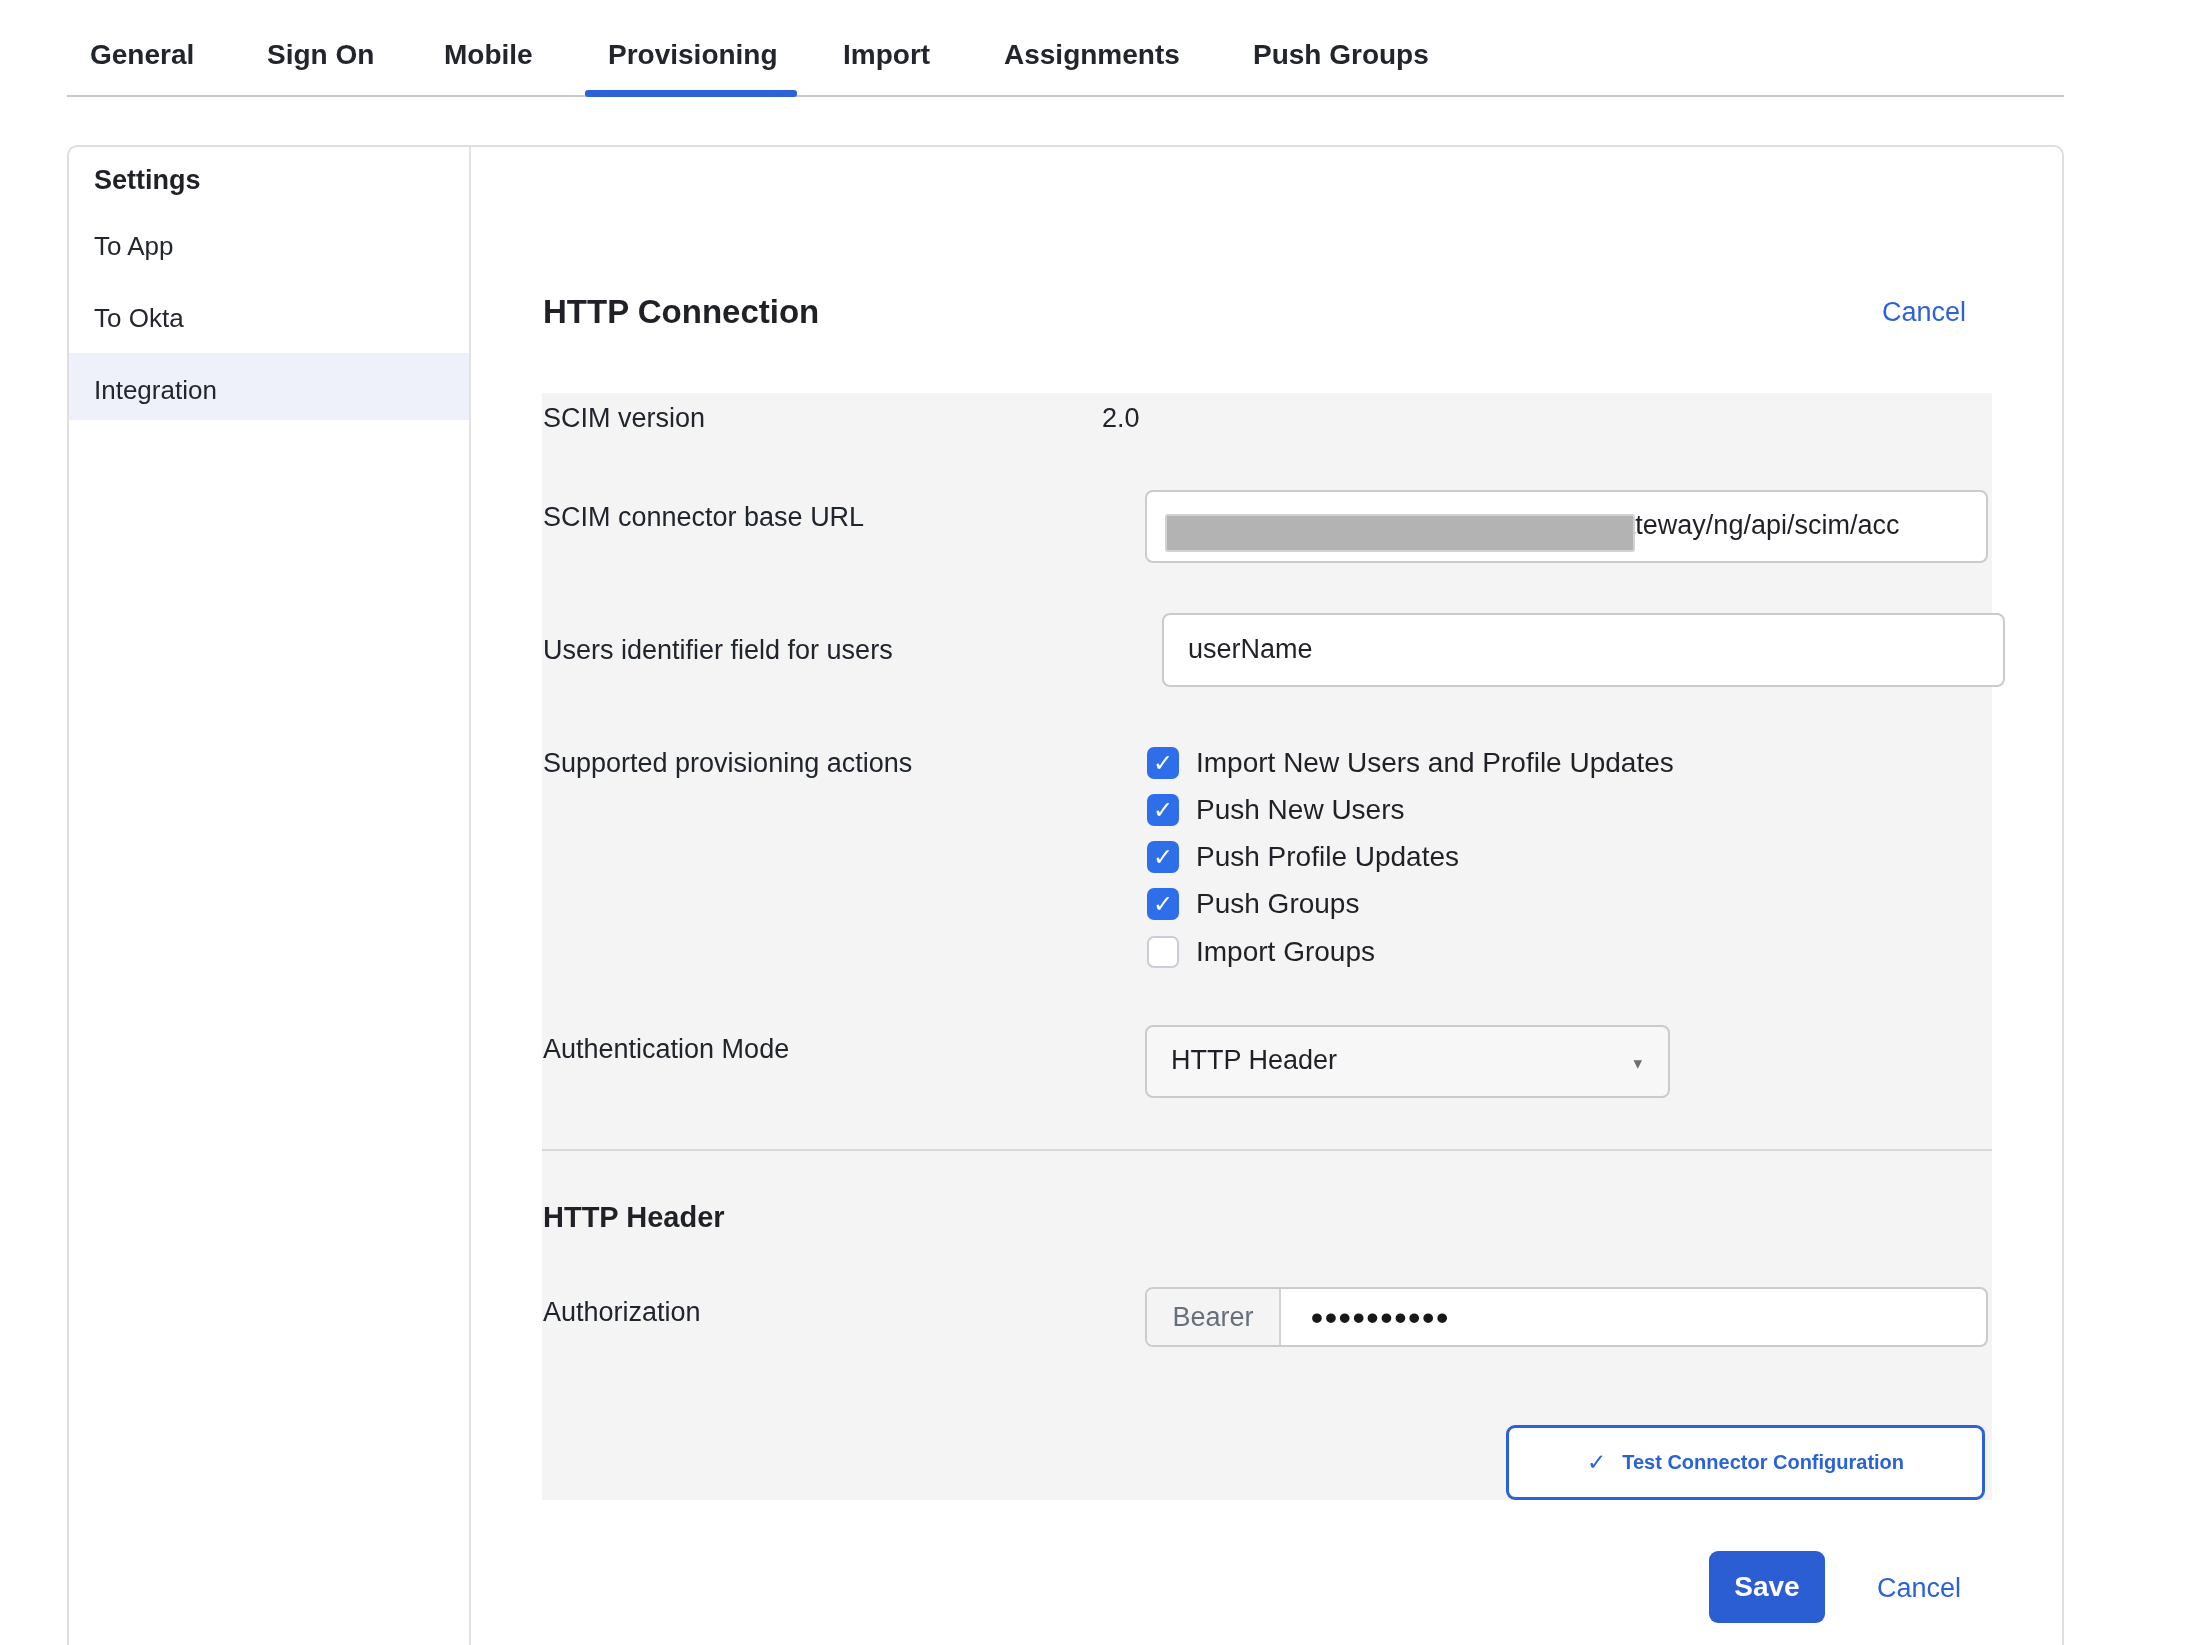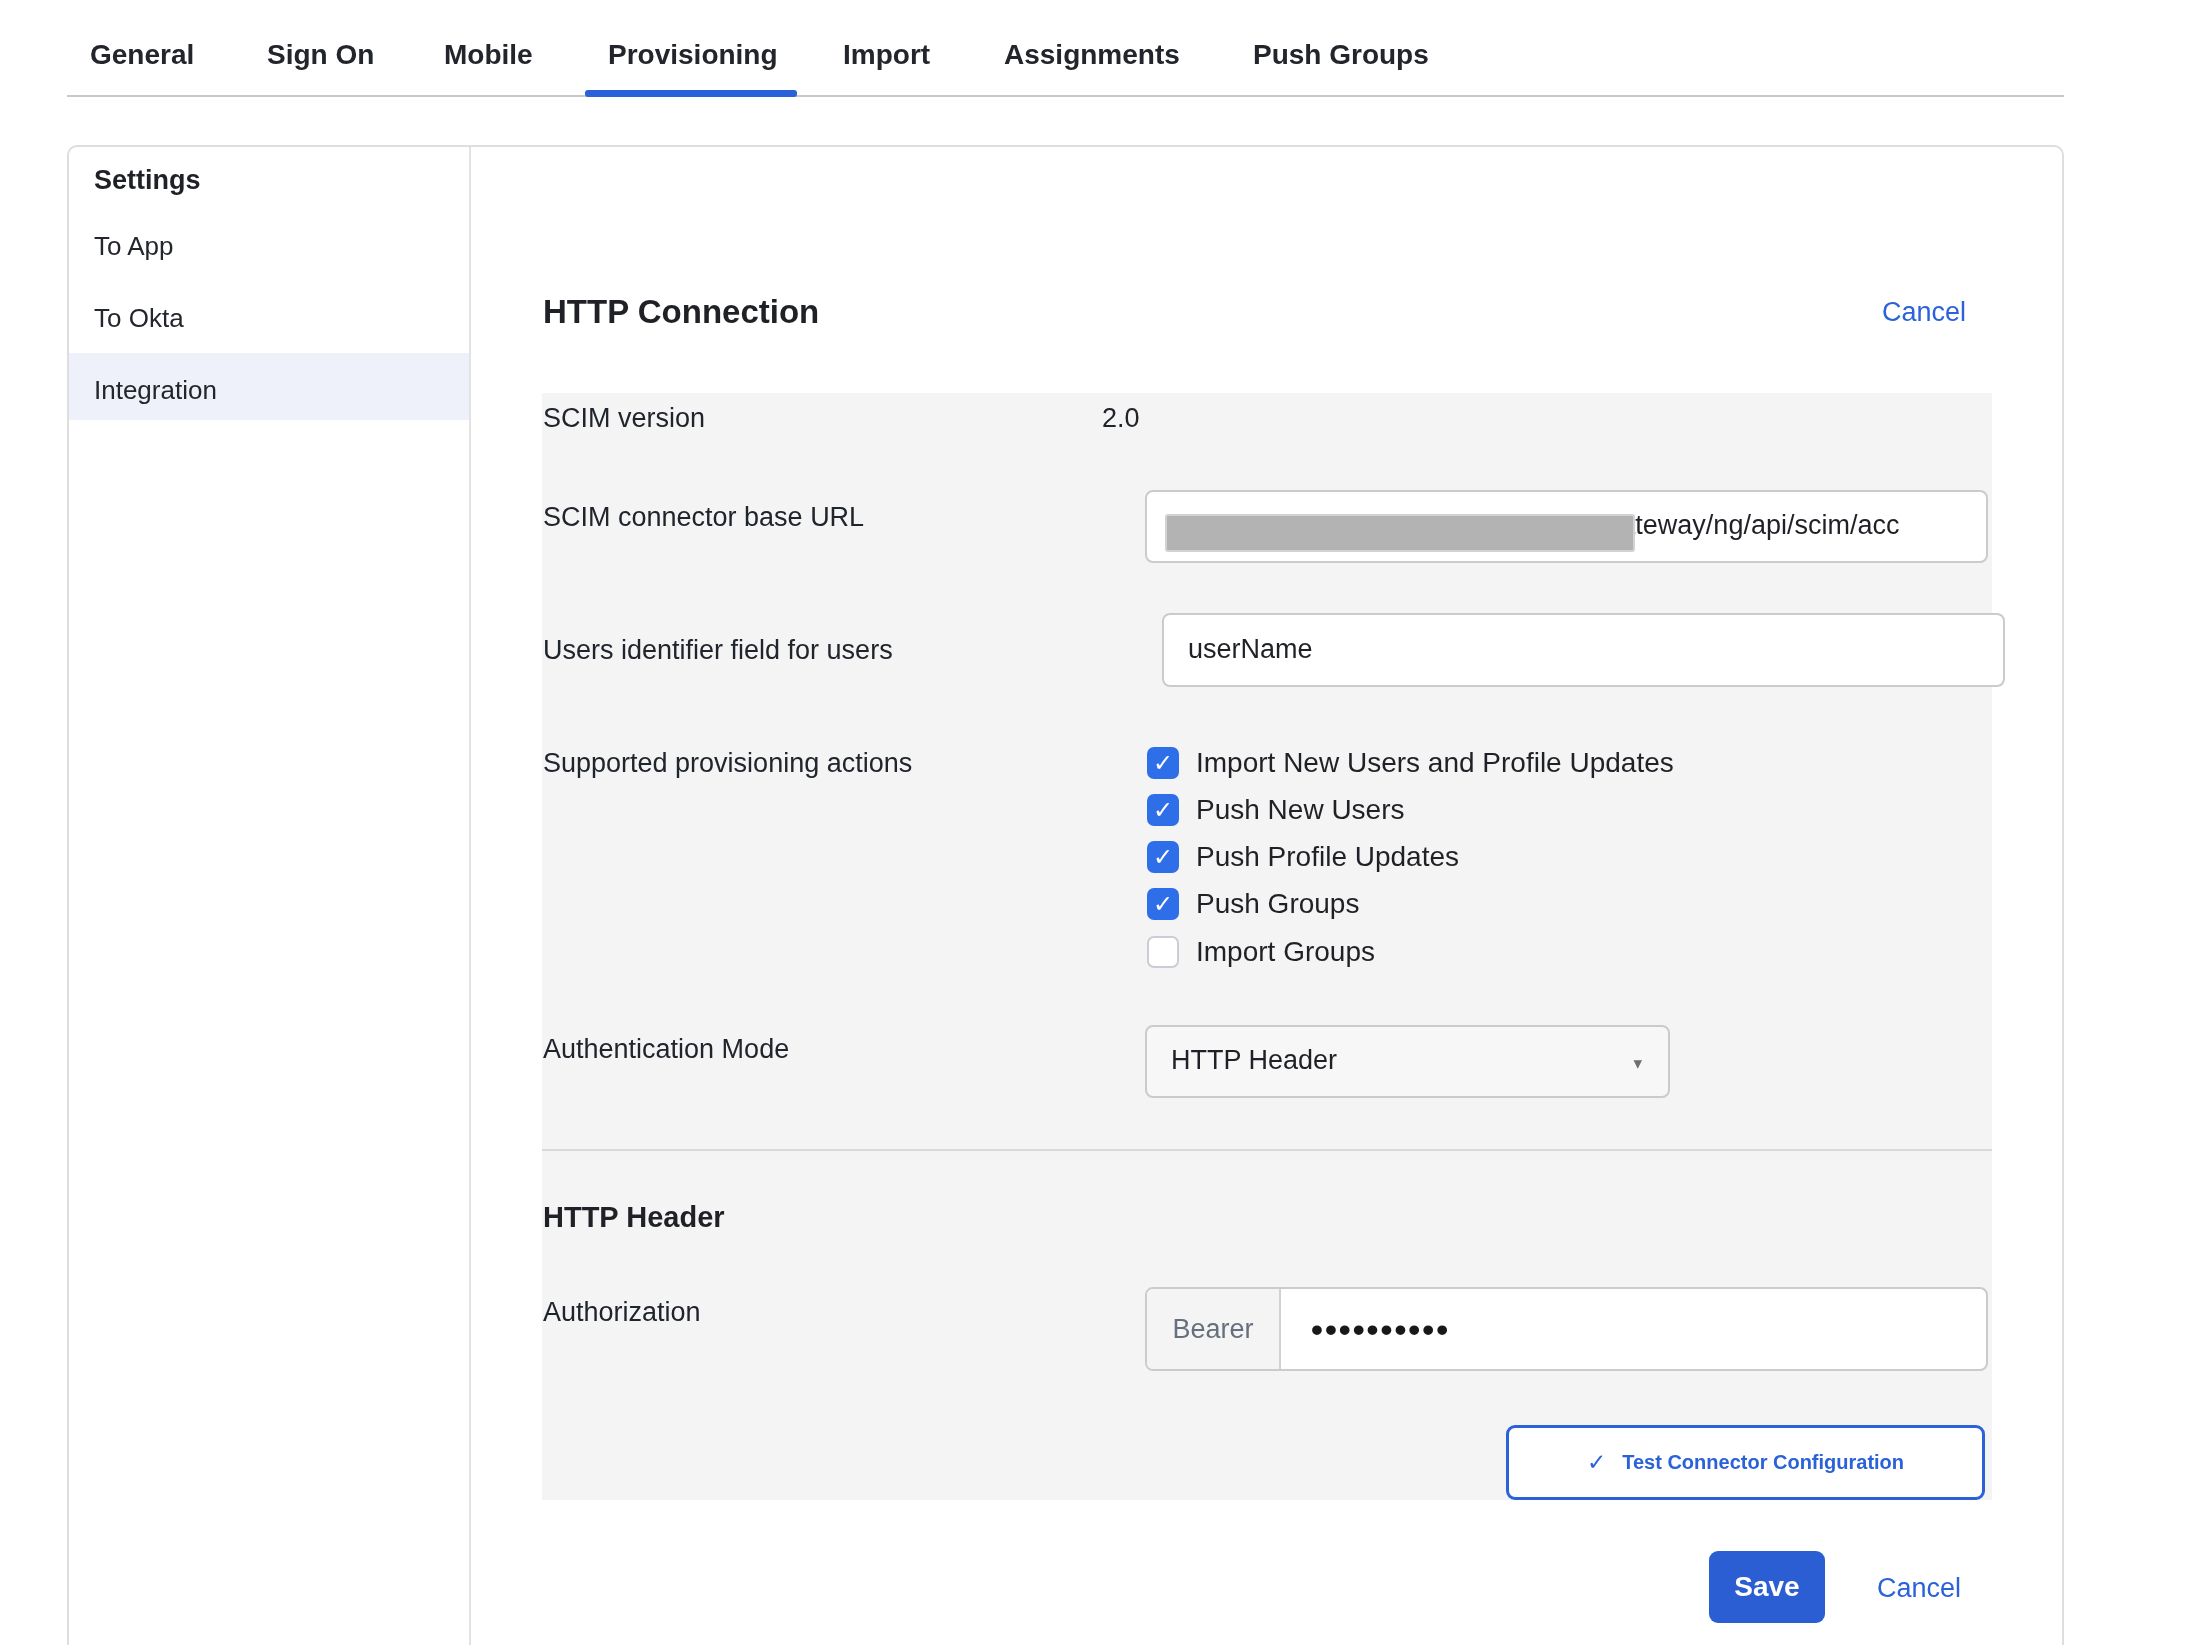--- a/index.html
+++ b/index.html
@@ -50,21 +50,21 @@
   
   .dropdown { position:absolute; left:1145px; top:1025px; width:525px; height:73px;
               background:#f7f7f7; border:2px solid #cbcbcb; border-radius:8px; cursor:pointer; }
   .dd-value { position:absolute; left:24px; top:18px; font-size:27px; }
   .dd-caret { position:absolute; right:26px; top:26px; font-size:17px; color:#6e6e6e; }
 
   .panel-divider { position:absolute; left:542px; top:1149px; width:1450px; height:2px; background:#d9d9d9; }
   .section-heading { position:absolute; left:543px; top:1198px; font-size:29px; font-weight:700; line-height:38px; }
 
   
-  .input-auth { left:1145px; top:1287px; width:843px; height:84px; display:flex; overflow:hidden;text-align:center; }
+  .input-auth { left:1145px; top:1287px; width:843px; height:60px; display:flex; overflow:hidden;text-align:center; }
   .auth-prefix { width:134px; height:100%; background:#f4f4f5; border-right:2px solid #d2d2d2;
                  display:flex; align-items:center; justify-content:center;
                  font-size:27px; color:#66707d; }
   .auth-secret { display:flex; align-items:center; padding-left:30px;
                  font-size:34px; font-weight:700; letter-spacing:2px; color:#17181a; }
 
   
   .test-btn { position:absolute; left:1506px; top:1425px; width:479px; height:75px;
               background:#ffffff; border:3px solid #2b61d9; border-radius:9px;
               display:flex; align-items:center; justify-content:center; gap:16px; cursor:pointer; }

